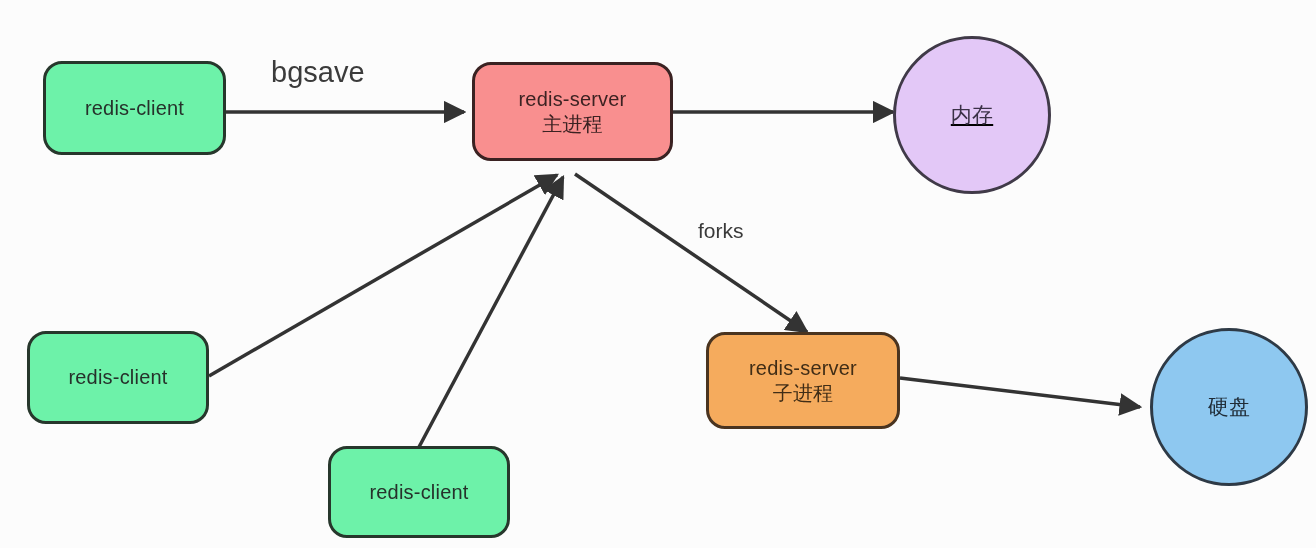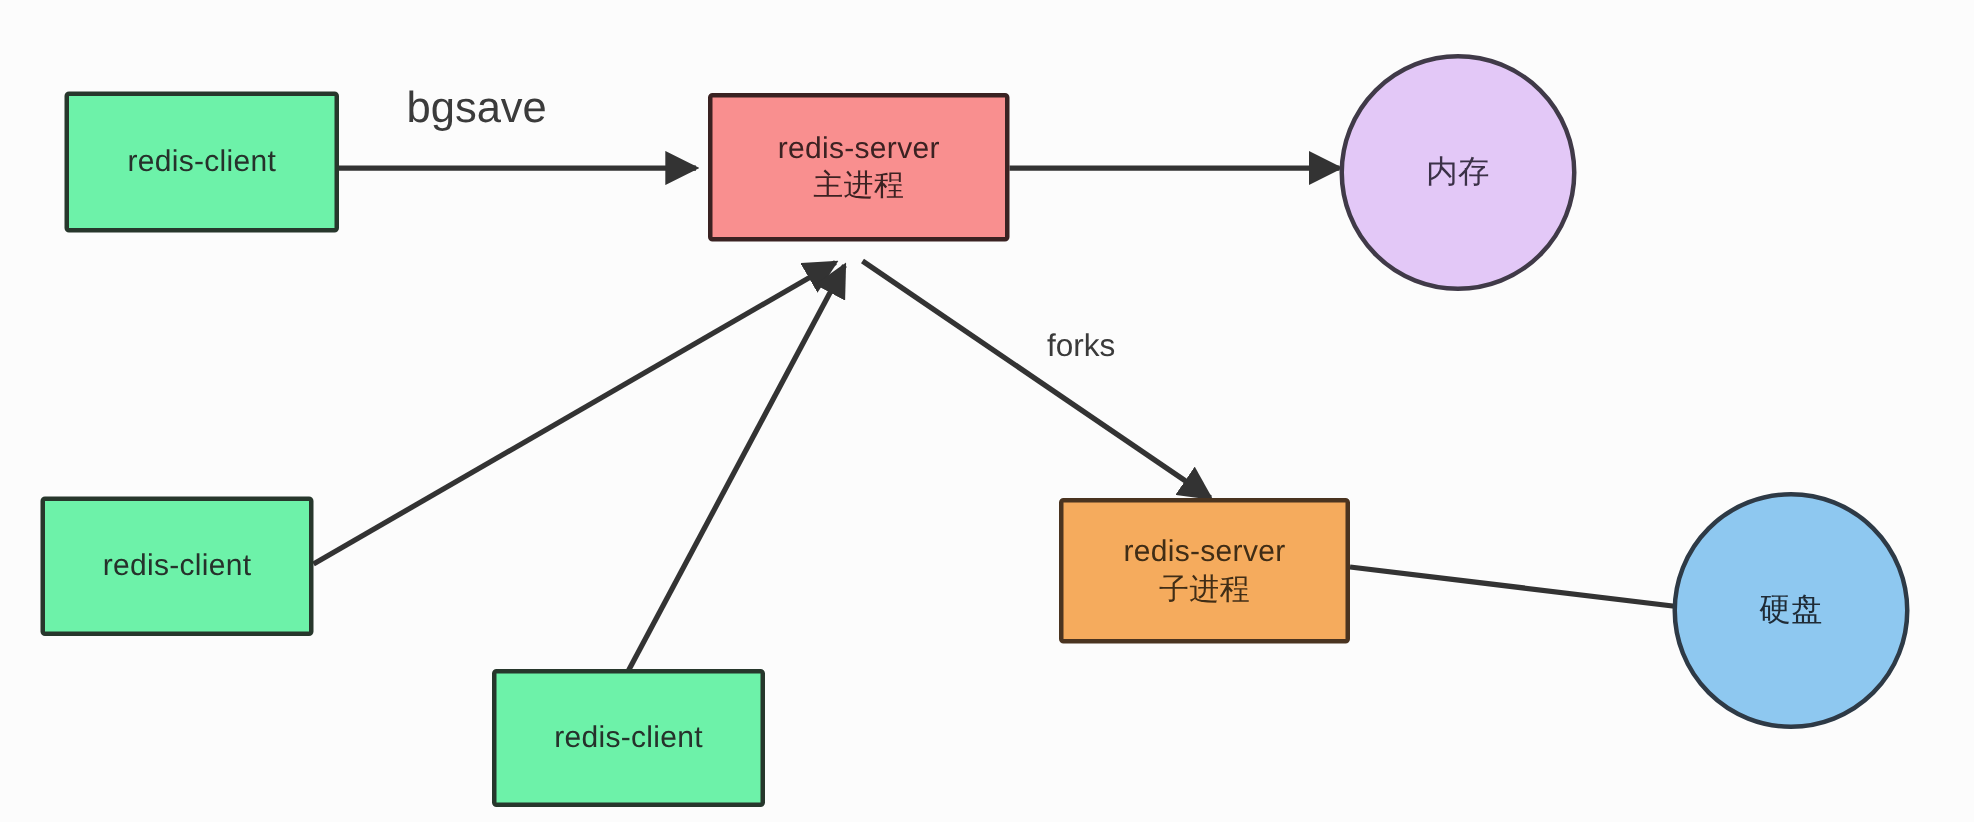--- a/index.html
+++ b/index.html
@@ -29,21 +29,21 @@
     box-sizing: border-box;
     display: flex;
     flex-direction: column;
     align-items: center;
     justify-content: center;
     text-align: center;
     z-index: 2;
   }
   .node-box {
     border: 3px solid #0f766e;
-    border-radius: 3px;
+    border-radius: 19px;
   }
   .node-green {
     background: #6df2a9;
     border-color: #27372c;
   }
   .node-pink {
     background: #f98f8f;
     border-color: #3a2222;
   }
   .node-orange {
@@ -133,25 +133,25 @@
   <div class="node node-box node-pink" style="left:472px; top:62px; width:201px; height:99px;">
     <span class="node-label">redis-server</span>
     <span class="node-label">主进程</span>
   </div>
 
   <div class="node node-box node-orange" style="left:706px; top:332px; width:194px; height:97px;">
     <span class="node-label">redis-server</span>
     <span class="node-label">子进程</span>
   </div>
 
-  <div class="node node-circle node-purple" style="left:893px; top:36px; width:158px; height:158px;">
+  <div class="node node-circle node-purple" style="left:893px; top:36px; width:158px; height:158px;text-decoration:underline;">
     <span class="node-label">内存</span>
   </div>
 
-  <div class="node node-circle node-blue" style="left:1115px; top:328px; width:158px; height:158px;justify-content:center;">
+  <div class="node node-circle node-blue" style="left:1150px; top:328px; width:158px; height:158px;justify-content:center;">
     <span class="node-label">硬盘</span>
   </div>
 
   <div class="edge-label label-bgsave">bgsave</div>
 
   <div class="edge-label label-forks">forks</div>
 
 </div>
 
 </body></html>

